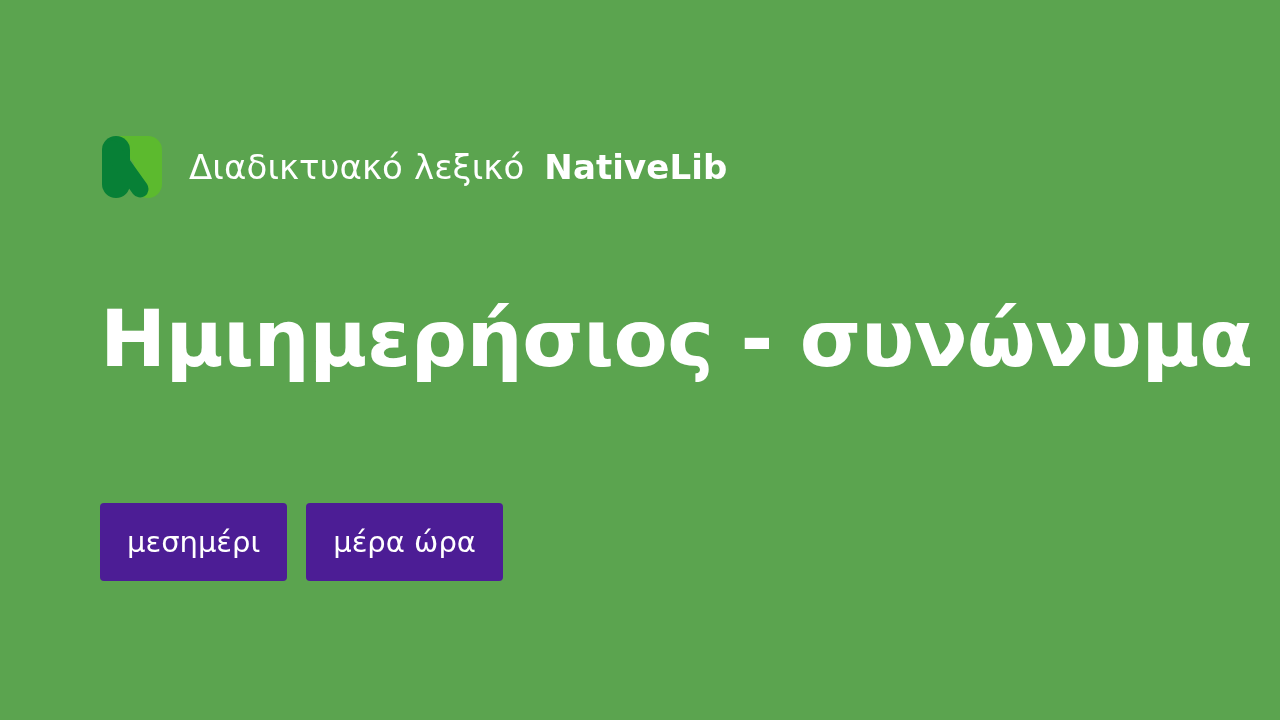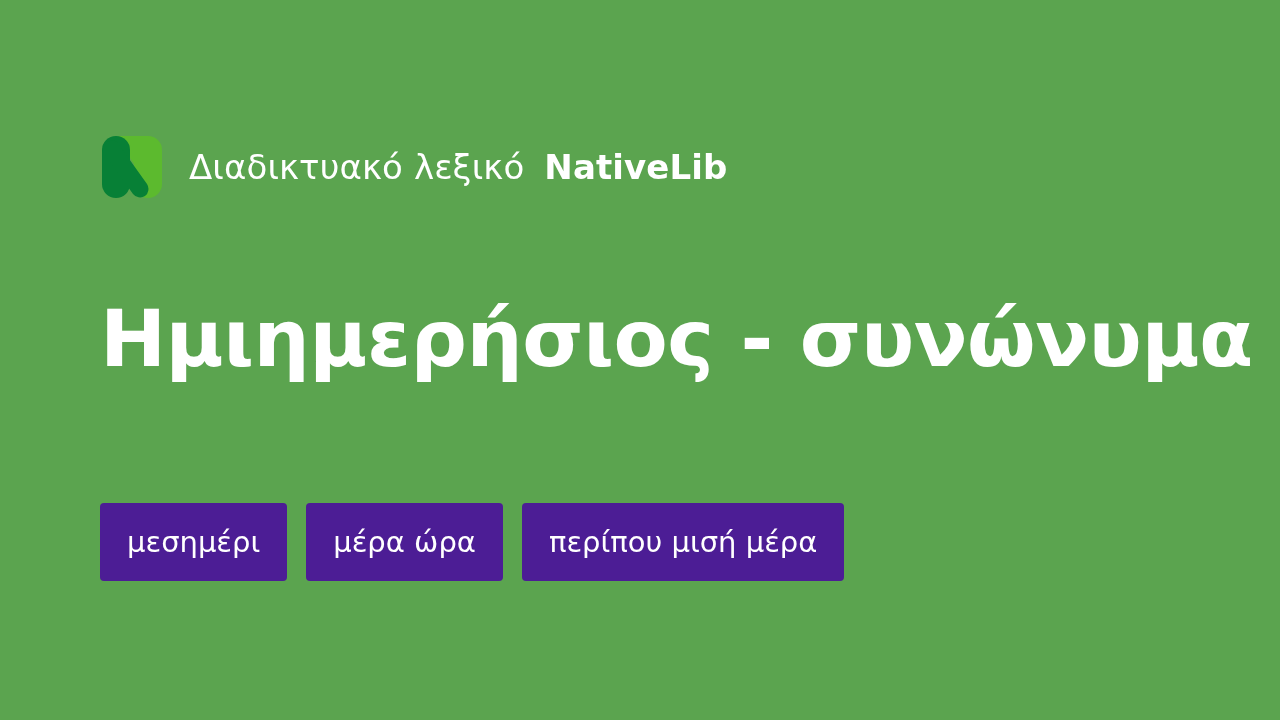--- a/index.html
+++ b/index.html
@@ -122,16 +122,15 @@
       <span class="brand-prefix">Διαδικτυακό λεξικό</span>
       <span class="brand-name">NativeLib</span>
     </div>
   </div>
 
   <h1 class="headline">Ημιημερήσιος - συνώνυμα</h1>
 
   <div class="chips">
     <span class="chip">μεσημέρι</span>
     <span class="chip">μέρα ώρα</span>
-    <span class="chip">περίπου μισή μέρα</span>
   </div>
 
 </div>
 
 </body></html>

